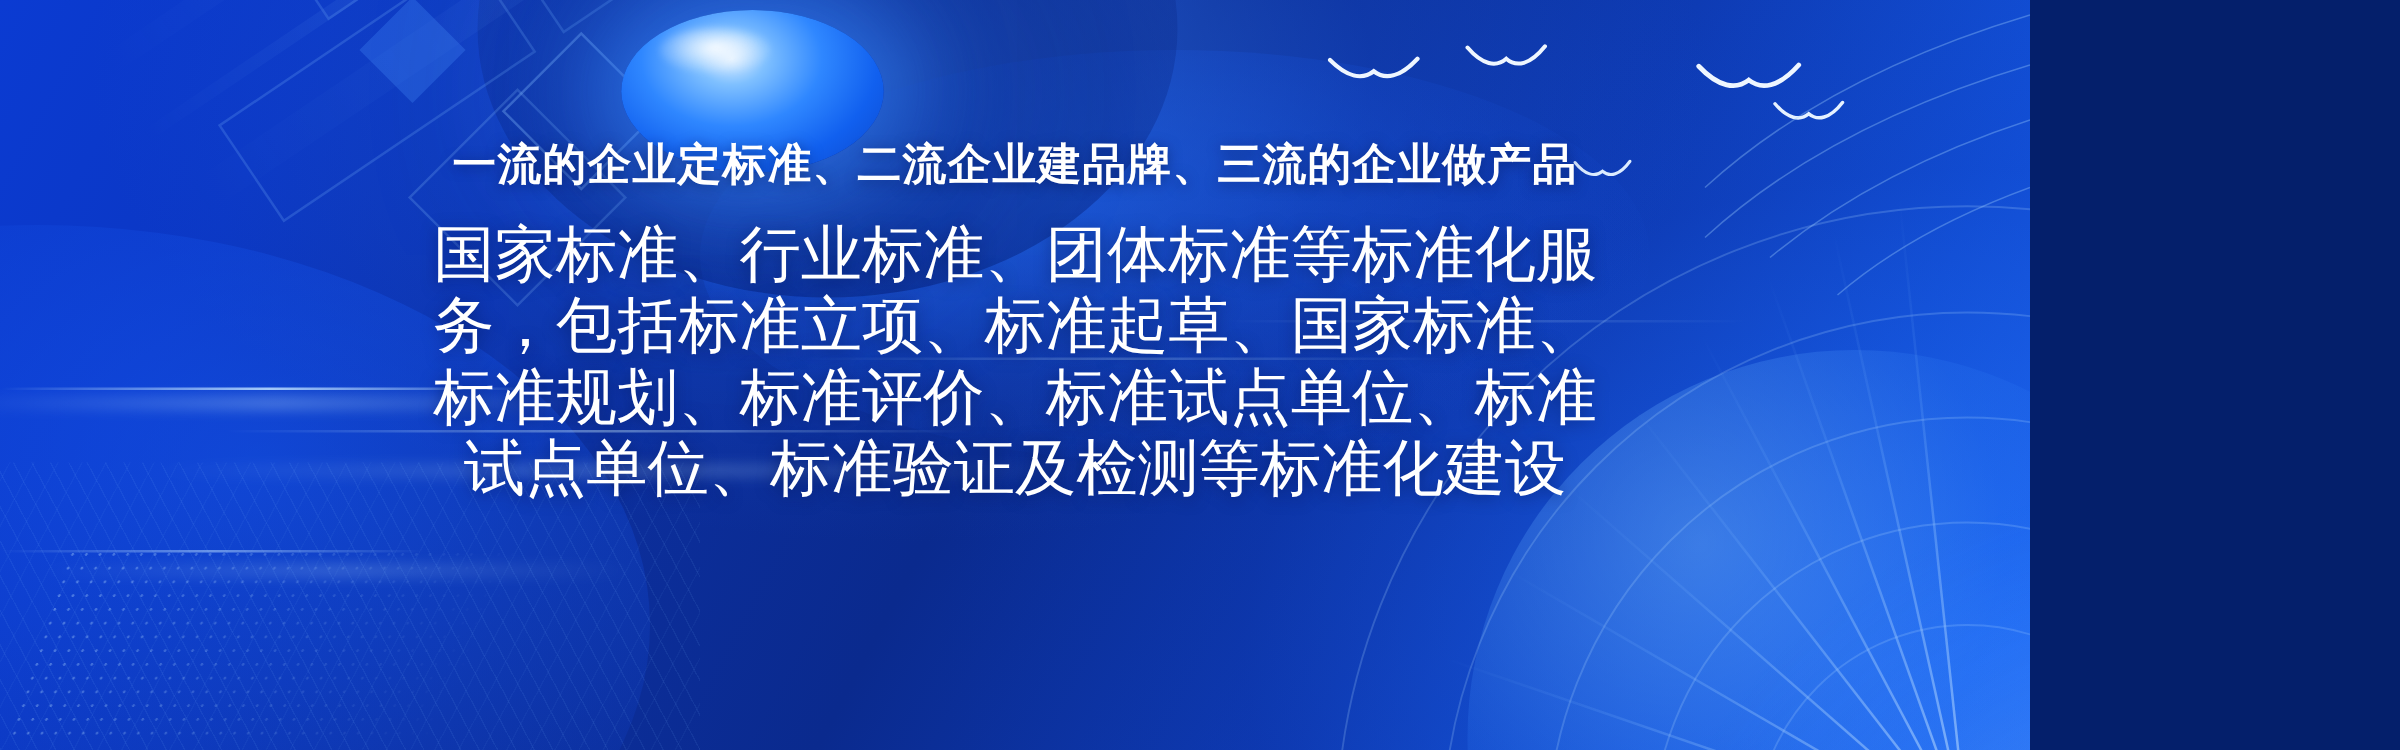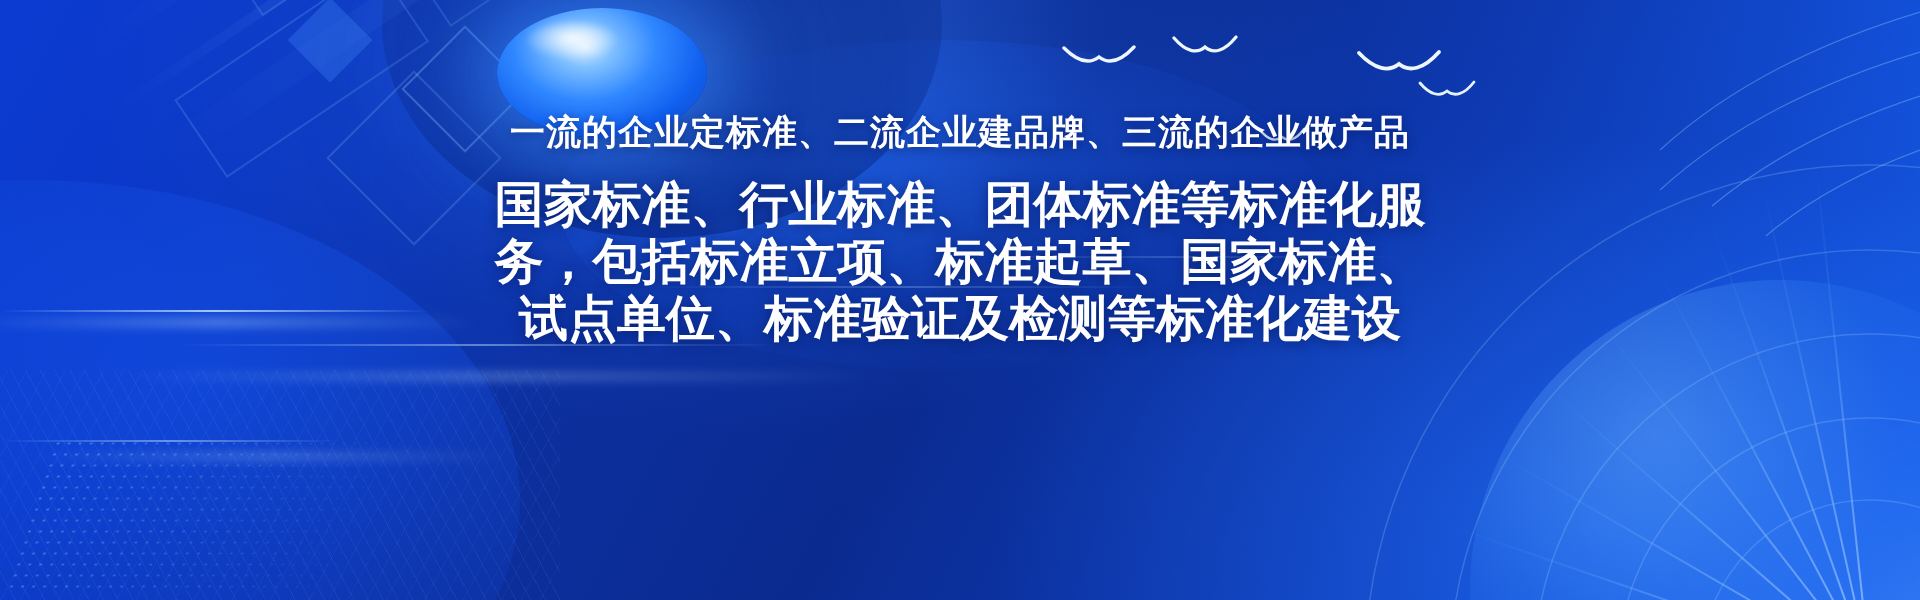--- a/index.html
+++ b/index.html
@@ -1,17 +1,17 @@
 <!DOCTYPE html>
 <html><head>
 <meta charset="utf-8">
 <style>
   html,body{margin:0;padding:0;background:#041f6b;}
   #stage{
-    position:relative;width:1920px;height:600px;overflow:hidden;
+    position:relative;width:1624px;height:600px;overflow:hidden;
     font-family:"Liberation Sans","DejaVu Sans",sans-serif;
     background:
       radial-gradient(ellipse 900px 520px at 720px 60px, rgba(60,135,255,.55) 0%, rgba(30,90,220,.22) 42%, rgba(0,0,0,0) 72%),
       radial-gradient(ellipse 1100px 700px at 1600px 520px, rgba(40,120,255,.40) 0%, rgba(12,50,170,.12) 55%, rgba(0,0,0,0) 78%),
       linear-gradient(118deg,#0b3bd2 0%,#0b37c4 14%,#0c2f9e 34%,#0a2a8e 50%,#0e3bb4 70%,#1250d8 86%,#1a63ef 100%);
   }
   .layer{position:absolute;inset:0;pointer-events:none;}
 
   
   .diagfield{
@@ -82,21 +82,21 @@
   
   .content{position:absolute;left:0;right:0;top:0;text-align:center;}
   .headline{
     margin:0;padding-top:113px;
     font-size:35px;font-weight:700;letter-spacing:1px;color:#ffffff;
     text-shadow:0 2px 10px rgba(0,20,80,.55);
     line-height:1.1;
   }
   .body-copy{
     margin:0 auto;padding-top:24px;width:1080px;
-    font-size:49px;font-weight:700;line-height:57px;color:#ffffff;
+    font-size:49px;font-weight:400;line-height:57px;color:#ffffff;
     text-shadow:0 2px 12px rgba(0,18,76,.55);
   }
   .body-copy .ln{display:block;white-space:nowrap;}
 </style>
 </head>
 <body>
 
 <div id="stage">
 
   <div class="layer">
@@ -210,17 +210,18 @@
         <path d="M620 150 C560 172 508 200 466 236"></path>
       </g>
     </svg>
   </div>
 
   <div class="content">
     <h1 class="headline">一流的企业定标准、二流企业建品牌、三流的企业做产品</h1>
     <div class="body-copy">
       <span class="ln">国家标准、行业标准、团体标准等标准化服</span>
       <span class="ln">务，包括标准立项、标准起草、国家标准、</span>
+      <span class="ln">标准规划、标准评价、标准试点单位、标准</span>
       <span class="ln">试点单位、标准验证及检测等标准化建设</span>
     </div>
   </div>
 
 </div>
 
 </body></html>

